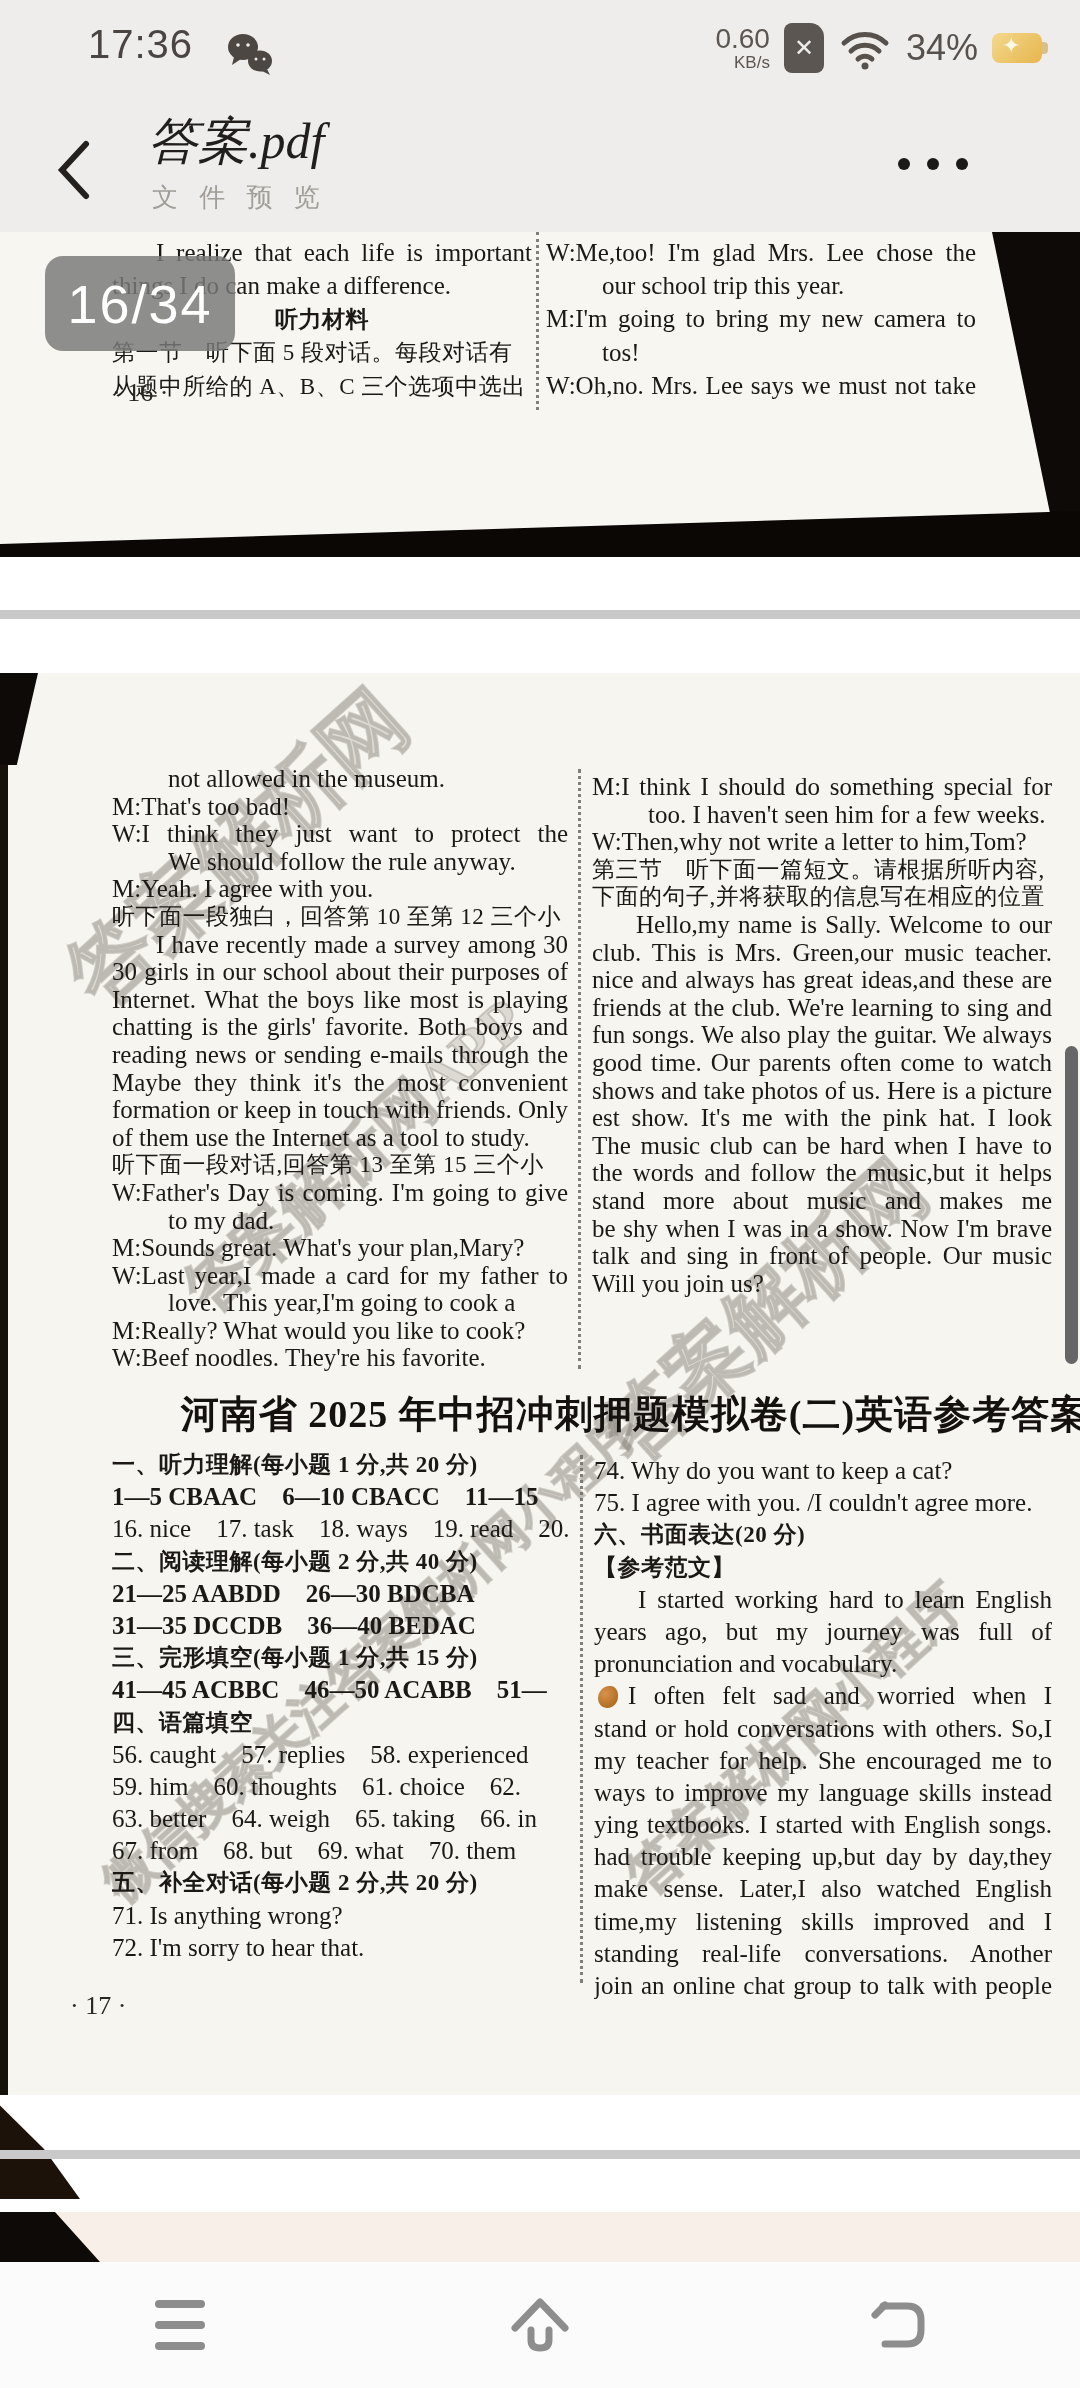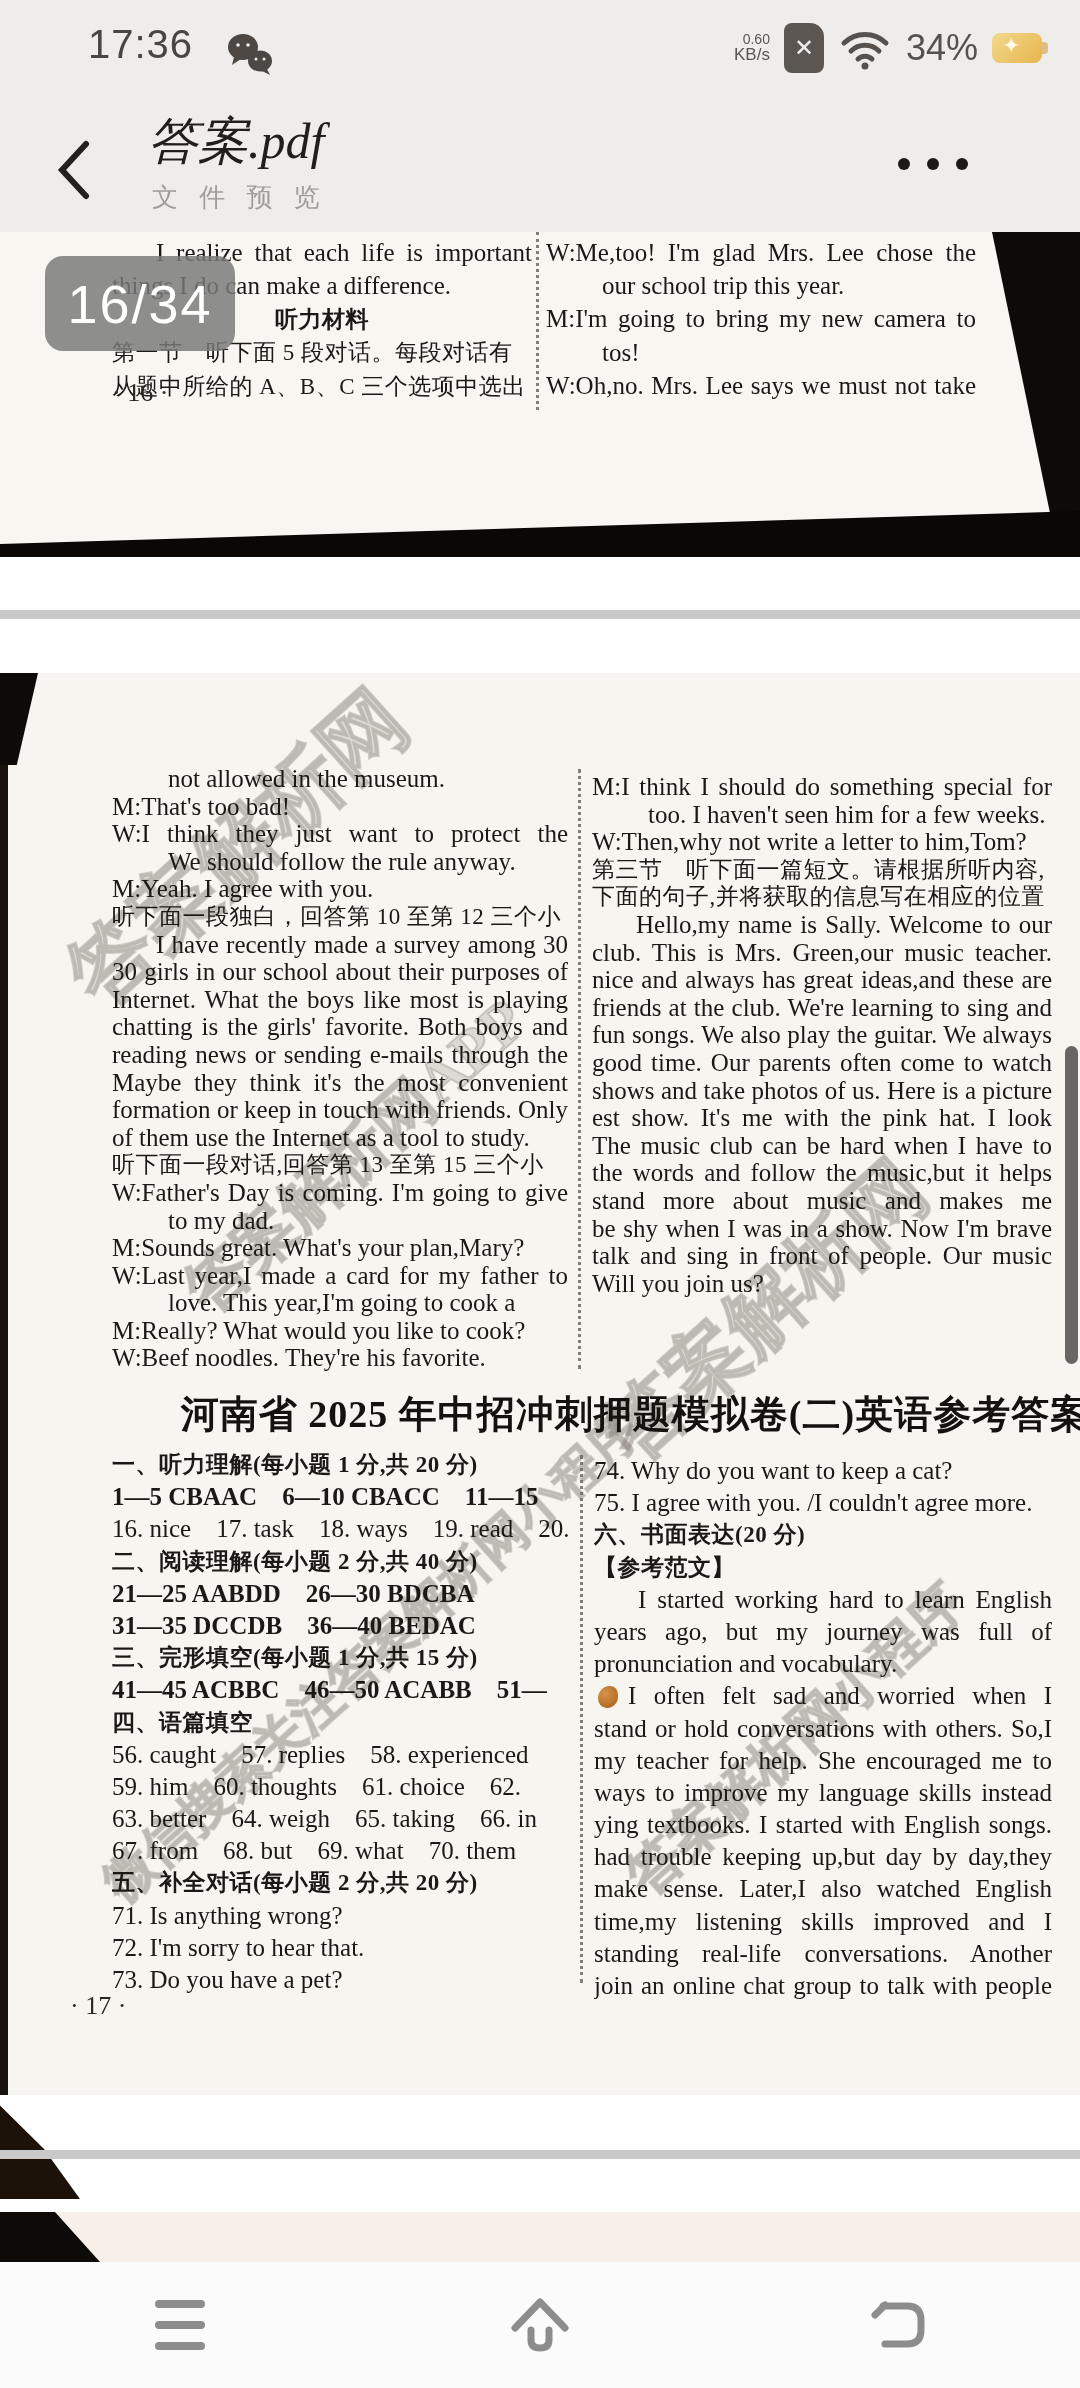--- a/index.html
+++ b/index.html
@@ -5,21 +5,21 @@
   html,body{margin:0;padding:0;background:#555;}
   #screen{position:relative;width:1080px;height:2388px;margin:0 auto;background:#ffffff;overflow:hidden;
           font-family:"Liberation Sans","DejaVu Sans",sans-serif;}
 
   
   .chrome-top{position:absolute;left:0;top:0;width:1080px;height:232px;background:#efedeb;}
   .sb-time{position:absolute;left:88px;top:22px;font-size:40px;color:#4a4542;font-weight:500;letter-spacing:1px;}
   .sb-wechat{position:absolute;left:224px;top:32px;width:52px;height:44px;}
   .sb-right{position:absolute;right:38px;top:16px;height:64px;display:flex;align-items:center;gap:14px;}
   .sb-speed{display:flex;flex-direction:column;align-items:flex-end;line-height:1.05;color:#5b5652;}
-  .sb-speed .v{font-size:14px;} .sb-speed .u{font-size:17px;}
+  .sb-speed .v{font-size:28px;} .sb-speed .u{font-size:17px;}
   .sb-sim{width:40px;height:50px;background:#5b5651;border-radius:8px 14px 8px 8px;display:flex;align-items:center;justify-content:center;color:#efedeb;font-size:24px;font-weight:bold;}
   .sb-batt-pct{font-size:36px;color:#56514d;text-align:center;}
   .sb-batt{position:relative;width:50px;height:30px;border-radius:8px;background:linear-gradient(135deg,#f3d98c,#e7b54e);}
   .sb-batt:after{content:"";position:absolute;right:-6px;top:9px;width:6px;height:12px;background:#d9c089;border-radius:0 4px 4px 0;}
   .sb-batt .spark{position:absolute;left:10px;top:0px;color:#fff8e2;font-size:22px;}
 
   .hd-back{position:absolute;left:52px;top:138px;width:44px;height:64px;}
   .hd-title{position:absolute;left:148px;top:108px;font-family:"Liberation Serif","DejaVu Serif",serif;font-style:italic;font-size:50px;color:#211e1c;}
   .hd-sub{position:absolute;left:152px;top:180px;font-size:26px;color:#a19d98;letter-spacing:7px;}
   .hd-more{position:absolute;right:112px;top:158px;display:flex;gap:17px;}
@@ -246,21 +246,20 @@
         <div class="line cjk b">三、完形填空(每小题 1 分,共 15 分)</div>
         <div class="line ansb">41—45 ACBBC　46—50 ACABB　51—55 ACDCA</div>
         <div class="line cjk b">四、语篇填空</div>
         <div class="line ans">56. caught　57. replies　58. experienced</div>
         <div class="line ans">59. him　60. thoughts　61. choice　62. closest</div>
         <div class="line ans">63. better　64. weigh　65. taking　66. in</div>
         <div class="line ans">67. from　68. but　69. what　70. them</div>
         <div class="line cjk b">五、补全对话(每小题 2 分,共 20 分)</div>
         <div class="line ans">71. Is anything wrong?</div>
         <div class="line ans">72. I'm sorry to hear that.</div>
-        <div class="line ans">73. Do you have a pet?</div>
       </div>
     <div class="dotted dotB"></div>
     <div class="col ansR">
         <div class="line ans">74. Why do you want to keep a cat?</div>
         <div class="line ans">75. I agree with you. /I couldn't agree more.</div>
         <div class="line cjk b">六、书面表达(20 分)</div>
         <div class="line cjk b">【参考范文】</div>
         <div class="line p j">I started working hard to learn English about two</div>
         <div class="line j">years ago, but my journey was full of challenges with</div>
         <div class="line">pronunciation and vocabulary.</div>

